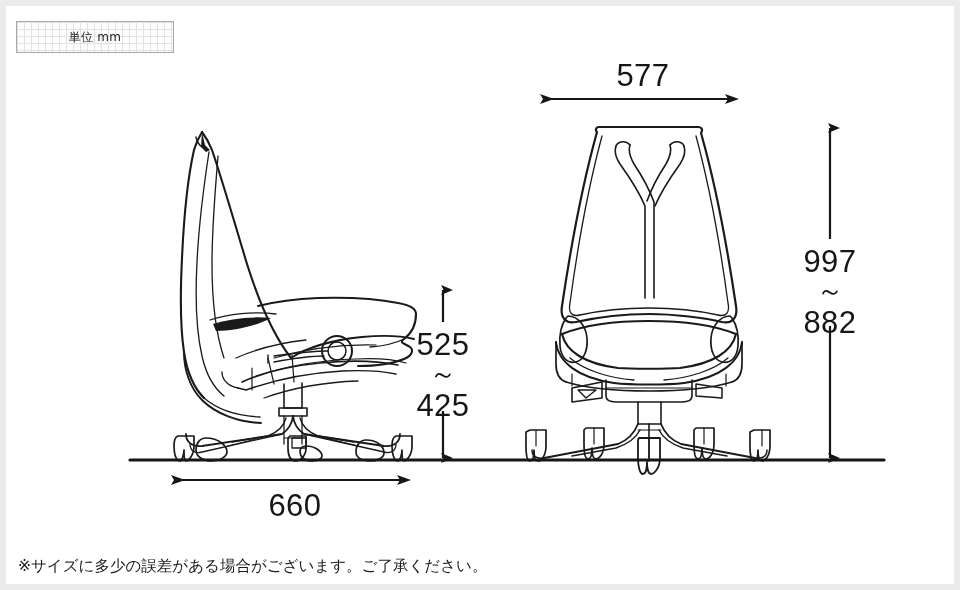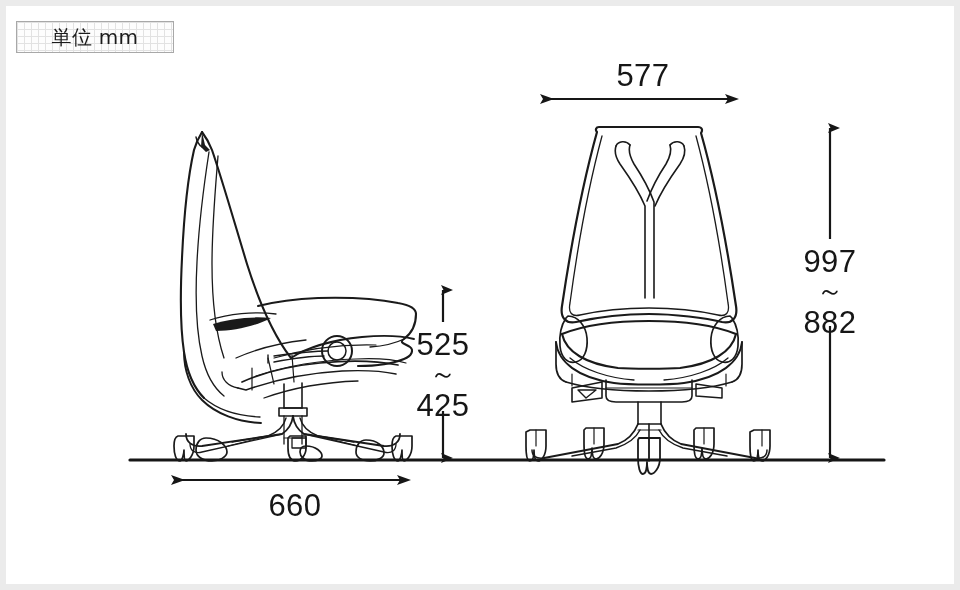--- a/index.html
+++ b/index.html
@@ -44,21 +44,21 @@
     box-sizing: border-box;
     background-color: #fdfdfd;
     background-image:
       repeating-linear-gradient(to right, #e2e2e2 0 1px, transparent 1px 7px),
       repeating-linear-gradient(to bottom, #e2e2e2 0 1px, transparent 1px 7px);
     display: flex;
     align-items: center;
     justify-content: center;
   }
   #unit-badge .label {
-    font-size: 20px;
+    font-size: 12px;
     color: #1b1b1b;
     letter-spacing: .3px;
     font-family: "DejaVu Sans", "Liberation Sans", sans-serif;
   }
 
   
   #footnote {
     position: absolute;
     left: 12px;
     top: 550px;
@@ -344,15 +344,16 @@
         <text class="dim-tilde" x="437" y="377" text-anchor="middle">～</text>
         <text class="dim-text" x="437" y="410" text-anchor="middle">425</text>
       </g>
 
       <g>
         <line x1="176" y1="474" x2="402" y2="474" stroke="#161616" stroke-width="2.2" marker-start="url(#arrSide)" marker-end="url(#arrSide)"></line>
         <text class="dim-text" x="289" y="510" text-anchor="middle">660</text>
       </g>
     </svg>
 
+    <div id="footnote">※サイズに多少の誤差がある場合がございます。ご了承ください。</div>
 
   </div>
 </div>
 
 </body></html>

